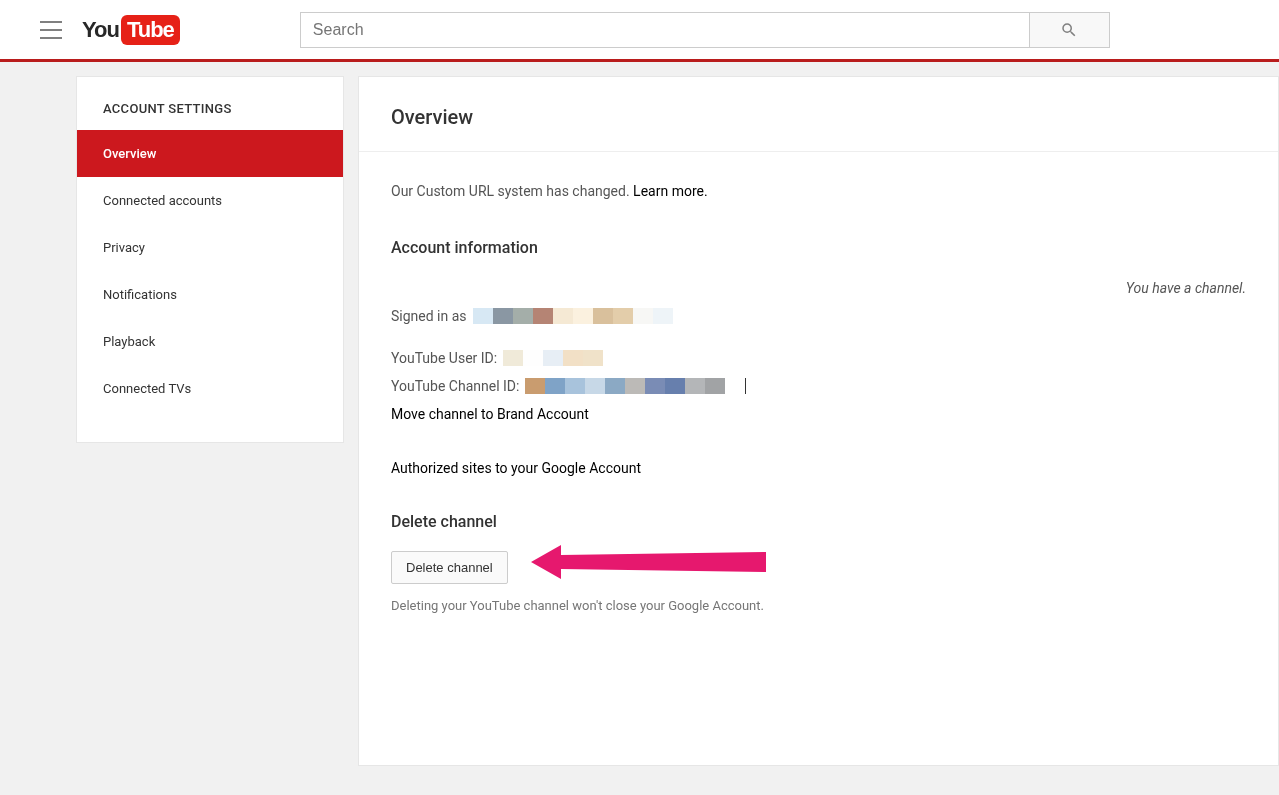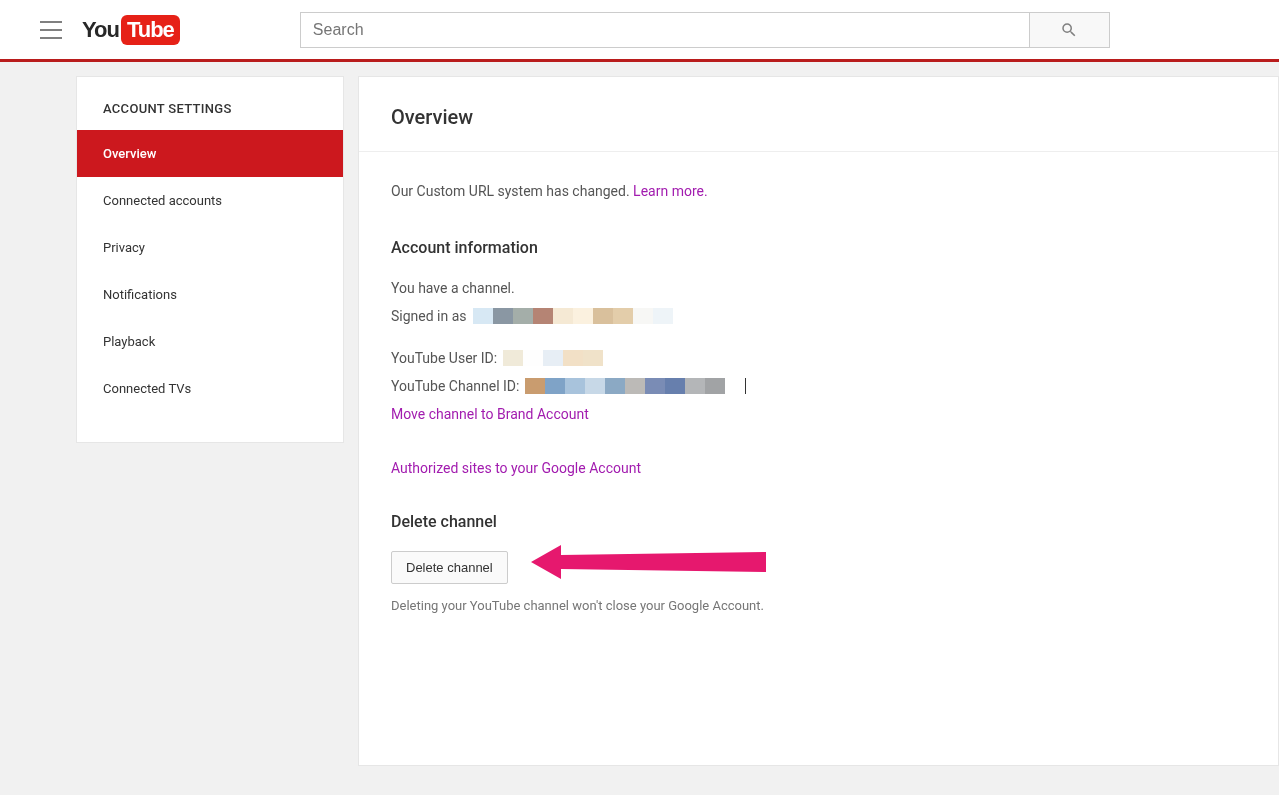--- a/index.html
+++ b/index.html
@@ -19,23 +19,23 @@
 .container { display: flex; max-width: 1203px; margin-left: 76px; }
 .sidebar { width: 268px; background: #fff; border: 1px solid #e6e6e6; height: fit-content; padding-bottom: 30px; }
 .sidebar-title { font-size: 13px; font-weight: 500; color: #333; padding: 24px 24px 14px 26px; letter-spacing: 0.3px; }
 .sidebar-item { padding: 16px 26px; font-size: 13px; color: #333; cursor: pointer; }
 .sidebar-item.active { background: #cc181e; color: #fff; font-weight: 500; }
 .main { flex: 1; background: #fff; margin-left: 14px; border: 1px solid #e6e6e6; padding: 0; min-height: 690px; }
 .page-title { font-size: 20px; font-weight: 500; color: #333; padding: 28px 32px 22px; border-bottom: 1px solid #eee; }
 .content { padding: 28px 32px; }
 .section-title { font-size: 16px; font-weight: 500; color: #333; margin-bottom: 20px; }
 .body-text { font-size: 14px; color: #555; margin-bottom: 8px; line-height: 1.6; }
-.link { color: #a21caf; cursor: pointer; }
+.link { color: #000000; cursor: pointer; }
 .section { margin-bottom: 36px; }
-.italic { color: #555; }
+.italic { font-style: italic; color: #555; text-align: right; }
 .info-row { font-size: 14px; color: #555; margin-bottom: 12px; display: flex; align-items: center; }
 .blur-block { display: inline-flex; margin-left: 6px; }
 .blur-cell { width: 20px; height: 16px; }
 .btn { display: inline-block; padding: 8px 14px; border: 1px solid #ccc; background: #fafafa; font-size: 13px; color: #333; cursor: pointer; border-radius: 2px; }
 .disclaimer { font-size: 13px; color: #767676; margin-top: 14px; }
 .arrow-wrap { position: relative; }
 .arrow { position: absolute; left: 140px; top: -12px; pointer-events:none; }
 .arrow svg { fill: #e91e63; }
 .link-row { font-size: 14px; margin-bottom: 14px; }
 .cursor-line { display:inline-block; width:1px; height:16px; background:#333; margin-left:20px; vertical-align:middle;}

